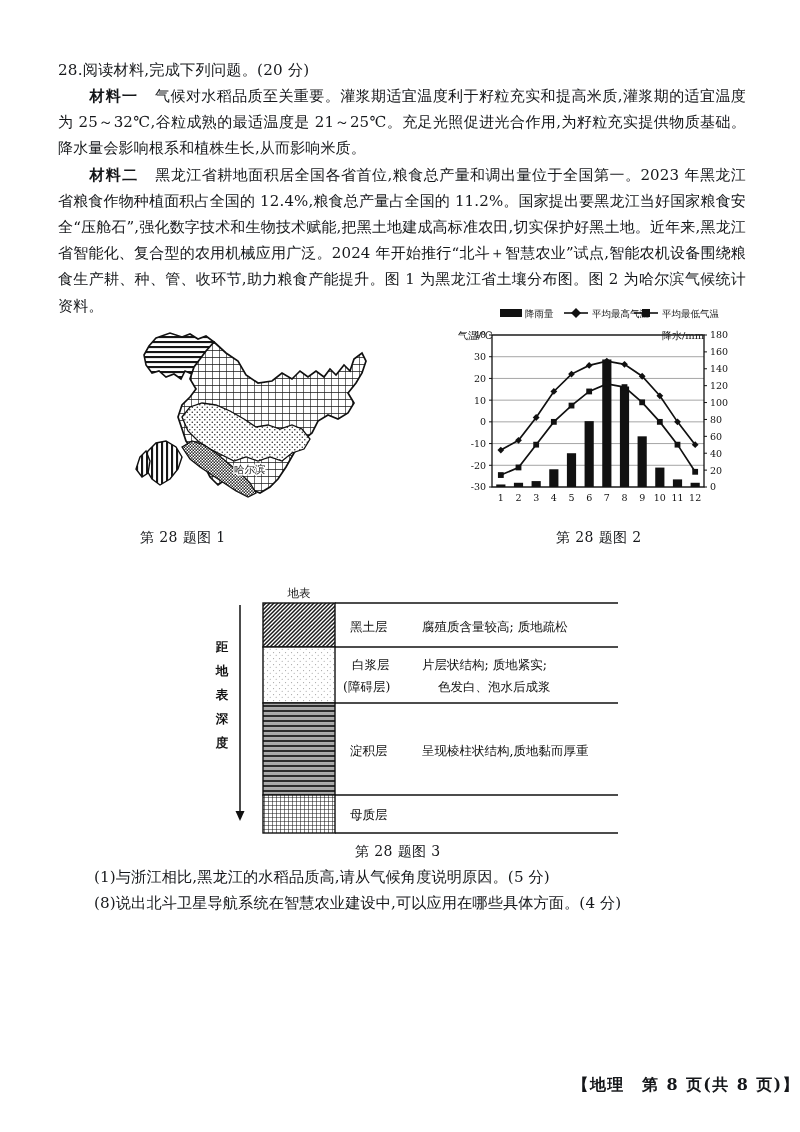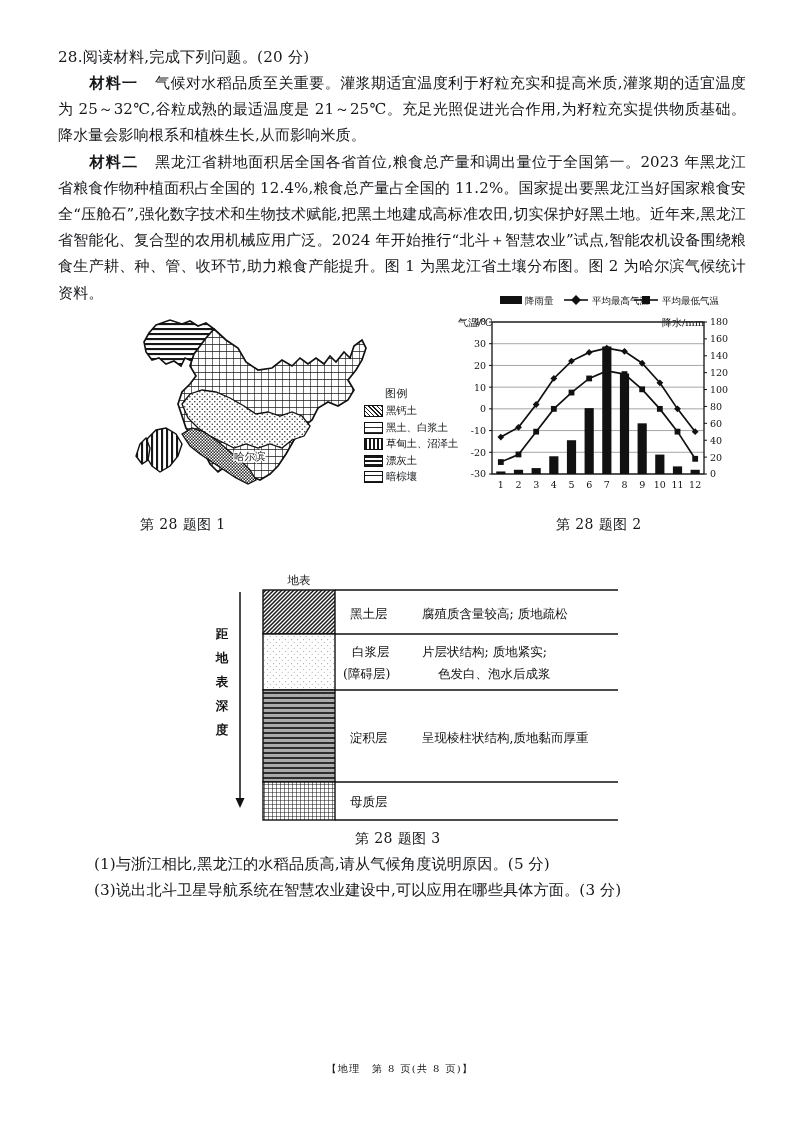--- a/index.html
+++ b/index.html
@@ -1,21 +1,21 @@
 <!DOCTYPE html>
 <html><head>
 <meta charset="utf-8">
 <style>
   html,body{margin:0;padding:0;background:#ffffff;}
   body{
     width:800px;height:1132px;position:relative;overflow:hidden;
     font-family:"DejaVu Serif","Liberation Serif",serif;
     color:#15171a;
   }
-  .page{position:absolute;left:0;top:0;width:800px;height:976px;}
+  .page{position:absolute;left:0;top:13px;width:800px;height:976px;}
 
   
   .body-text{position:absolute;left:58px;top:44px;width:688px;}
   .q-head{font-size:15.2px;line-height:26px;letter-spacing:.2px;}
   .para{font-size:15px;line-height:26.2px;text-align:justify;text-justify:inter-ideograph;letter-spacing:.15px;}
   .para .mat{font-weight:bold;letter-spacing:1px;}
   .indent{text-indent:2.1em;}
   .gap{display:inline-block;width:1.1em;}
 
   
@@ -38,22 +38,22 @@
   .mat3{position:absolute;left:58px;top:532px;width:690px;}
 
   
   .soilbox{position:absolute;left:200px;top:572px;width:420px;height:258px;}
 
   
   .questions{position:absolute;left:58px;top:852px;width:690px;}
   .qline{font-size:15.2px;line-height:25.6px;letter-spacing:.1px;white-space:nowrap;margin-left:36px;}
 
   
-  .footer{position:absolute;left:0;top:1062px;width:800px;text-align:center;
-          font-size:10px;font-weight:normal;letter-spacing:1.4px;}
+  .footer{position:absolute;left:0;top:1062px;width:800px;text-align:right;
+          font-size:16px;font-weight:bold;letter-spacing:1.4px;}
 
   svg{display:block;}
   text{font-family:"DejaVu Serif","Liberation Serif",serif;}
 </style>
 </head>
 <body>
 
 <div class="page">
 
   <div class="body-text">
@@ -123,48 +123,20 @@
                  L164,182 L170,192 L162,196 L150,190 L138,182 L126,174
                  L114,166 L104,158 Z" fill="url(#pDotsDense)" stroke="#111" stroke-width="1.3"></path>
 
         <path d="M62,150 L70,142 L80,140 L90,146 L96,156 L92,168 L84,178
                  L74,184 L66,178 L60,168 L58,158 Z" fill="url(#pVert)" stroke="#111" stroke-width="1.4"></path>
         <path d="M54,156 L60,150 L64,160 L62,172 L56,176 L50,168 Z" fill="url(#pVert)" stroke="#111" stroke-width="1.4"></path>
 
         <text x="148" y="172" font-size="10.5" fill="#111" stroke="#ffffff" stroke-width="2.6" paint-order="stroke">哈尔滨</text>
       </svg>
 
-      <div class="legendbox">
-        <div class="legend-title">图例</div>
-
-        <div class="legrow">
-          <span class="swatch" style="background-image:repeating-linear-gradient(45deg,#1b1b1b 0 1px,#fff 1px 3px);"></span>
-          <span class="legtxt">黑钙土</span>
-        </div>
-
-        <div class="legrow">
-          <span class="swatch" style="background-image:repeating-linear-gradient(0deg,#2a2a2a 0 1px,#fff 1px 5px),repeating-linear-gradient(90deg,#2a2a2a 0 1px,#fff 1px 5px);"></span>
-          <span class="legtxt">黑土、白浆土</span>
-        </div>
-
-        <div class="legrow">
-          <span class="swatch" style="background-image:repeating-linear-gradient(90deg,#171717 0 2px,#fff 2px 4px);"></span>
-          <span class="legtxt">草甸土、沼泽土</span>
-        </div>
-
-        <div class="legrow">
-          <span class="swatch" style="background-image:repeating-linear-gradient(0deg,#171717 0 2px,#fff 2px 4px);"></span>
-          <span class="legtxt">漂灰土</span>
-        </div>
-
-        <div class="legrow">
-          <span class="swatch" style="background-image:repeating-linear-gradient(0deg,#1a1a1a 0 1px,#fff 1px 6px),repeating-linear-gradient(90deg,#1a1a1a 0 1px,#fff 1px 6px);"></span>
-          <span class="legtxt">暗棕壤</span>
-        </div>
-      </div>
     </div>
 
     <div class="chartbox">
       <svg id="climate-svg" width="290" height="242" viewBox="0 0 290 242">
           <rect x="44" y="22" width="22" height="8" fill="#111"></rect>
           <text x="69" y="30" font-size="9.5" fill="#111">降雨量</text>
           <line x1="108" y1="26" x2="132" y2="26" stroke="#111" stroke-width="1.6"></line>
           <path d="M120,21 L125,26 L120,31 L115,26 Z" fill="#111"></path>
           <text x="136" y="30" font-size="9.5" fill="#111">平均最高气温</text>
           <line x1="178" y1="26" x2="202" y2="26" stroke="#111" stroke-width="1.6"></line>
@@ -322,18 +294,18 @@
         <text x="238" y="106" font-size="12.5" fill="#111">色发白、泡水后成浆</text>
         <text x="150" y="170" font-size="12.5" fill="#111">淀积层</text>
         <text x="222" y="170" font-size="12.5" fill="#111">呈现棱柱状结构,质地黏而厚重</text>
         <text x="150" y="234" font-size="12.5" fill="#111">母质层</text>
       </svg>
   </div>
   <div class="cap cap3">第 28 题图 3</div>
 
   <div class="questions">
     <div class="qline">(1)与浙江相比,黑龙江的水稻品质高,请从气候角度说明原因。(5 分)</div>
-    <div class="qline">(3)说出北斗卫星导航系统在智慧农业建设中,可以应用在哪些具体方面。(3 分)</div>
+    <div class="qline">(8)说出北斗卫星导航系统在智慧农业建设中,可以应用在哪些具体方面。(4 分)</div>
   </div>
 
   <div class="footer">【地理　第 8 页(共 8 页)】</div>
 
 </div>
 
 </body></html>

